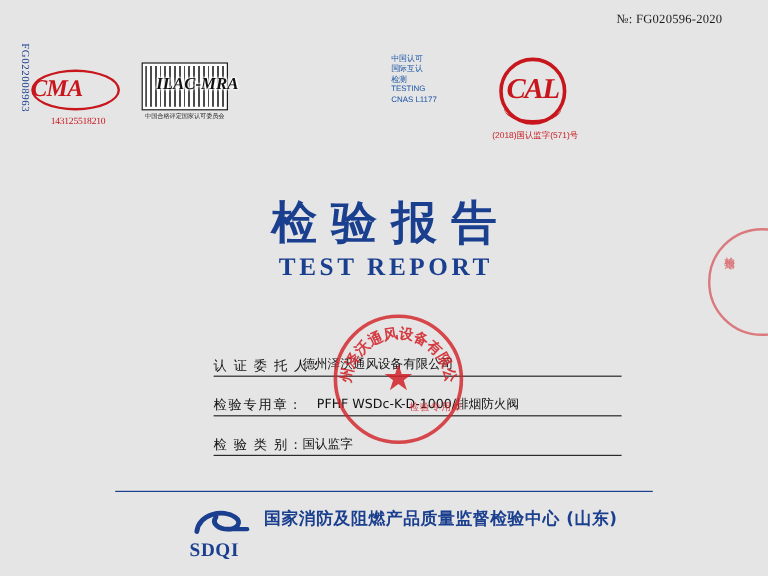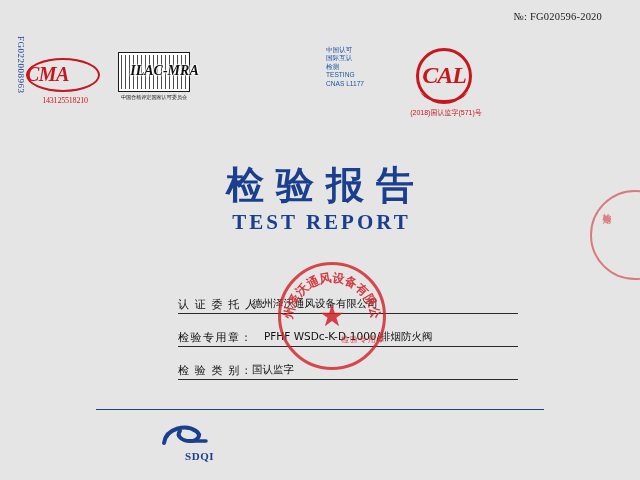--- a/index.html
+++ b/index.html
@@ -454,24 +454,24 @@
     left: 2px;
     top: 0px;
     width: 50px;
     height: 26px;
   }
   .sdqi-logo .txt {
     position: absolute;
     left: 0;
     top: 28px;
     width: 56px;
-    text-align: right;
-    font-family: "Liberation Serif", serif;
-    font-weight: bold;
-    font-size: 11px;
+    text-align: left;
+    font-family: "Liberation Serif", serif;
+    font-weight: bold;
+    font-size: 16px;
     color: #1b3f8f;
     letter-spacing: 0.5px;
   }
   .footer .cn {
     position: absolute;
     left: 124px;
     top: 6px;
     font-family: "DejaVu Sans", sans-serif;
     font-weight: bold;
     font-size: 14px;
@@ -575,15 +575,16 @@
   <div class="footer-rule"></div>
 
   <div class="footer">
     <div class="sdqi-logo">
       <svg class="swirl" viewBox="0 0 50 26">
         <path d="M4 21 C 6 6, 26 2, 36 9 C 42 13, 38 19, 30 19 C 22 19, 16 14, 20 9" fill="none" stroke="#1b3f8f" stroke-width="4" stroke-linecap="round"></path>
         <path d="M30 19 L 46 19" stroke="#1b3f8f" stroke-width="3.5" stroke-linecap="round"></path>
       </svg>
       <div class="txt">SDQI</div>
     </div>
+    <div class="cn">国家消防及阻燃产品质量监督检验中心 (山东)</div>
   </div>
 
 </div>
 
 </body></html>

